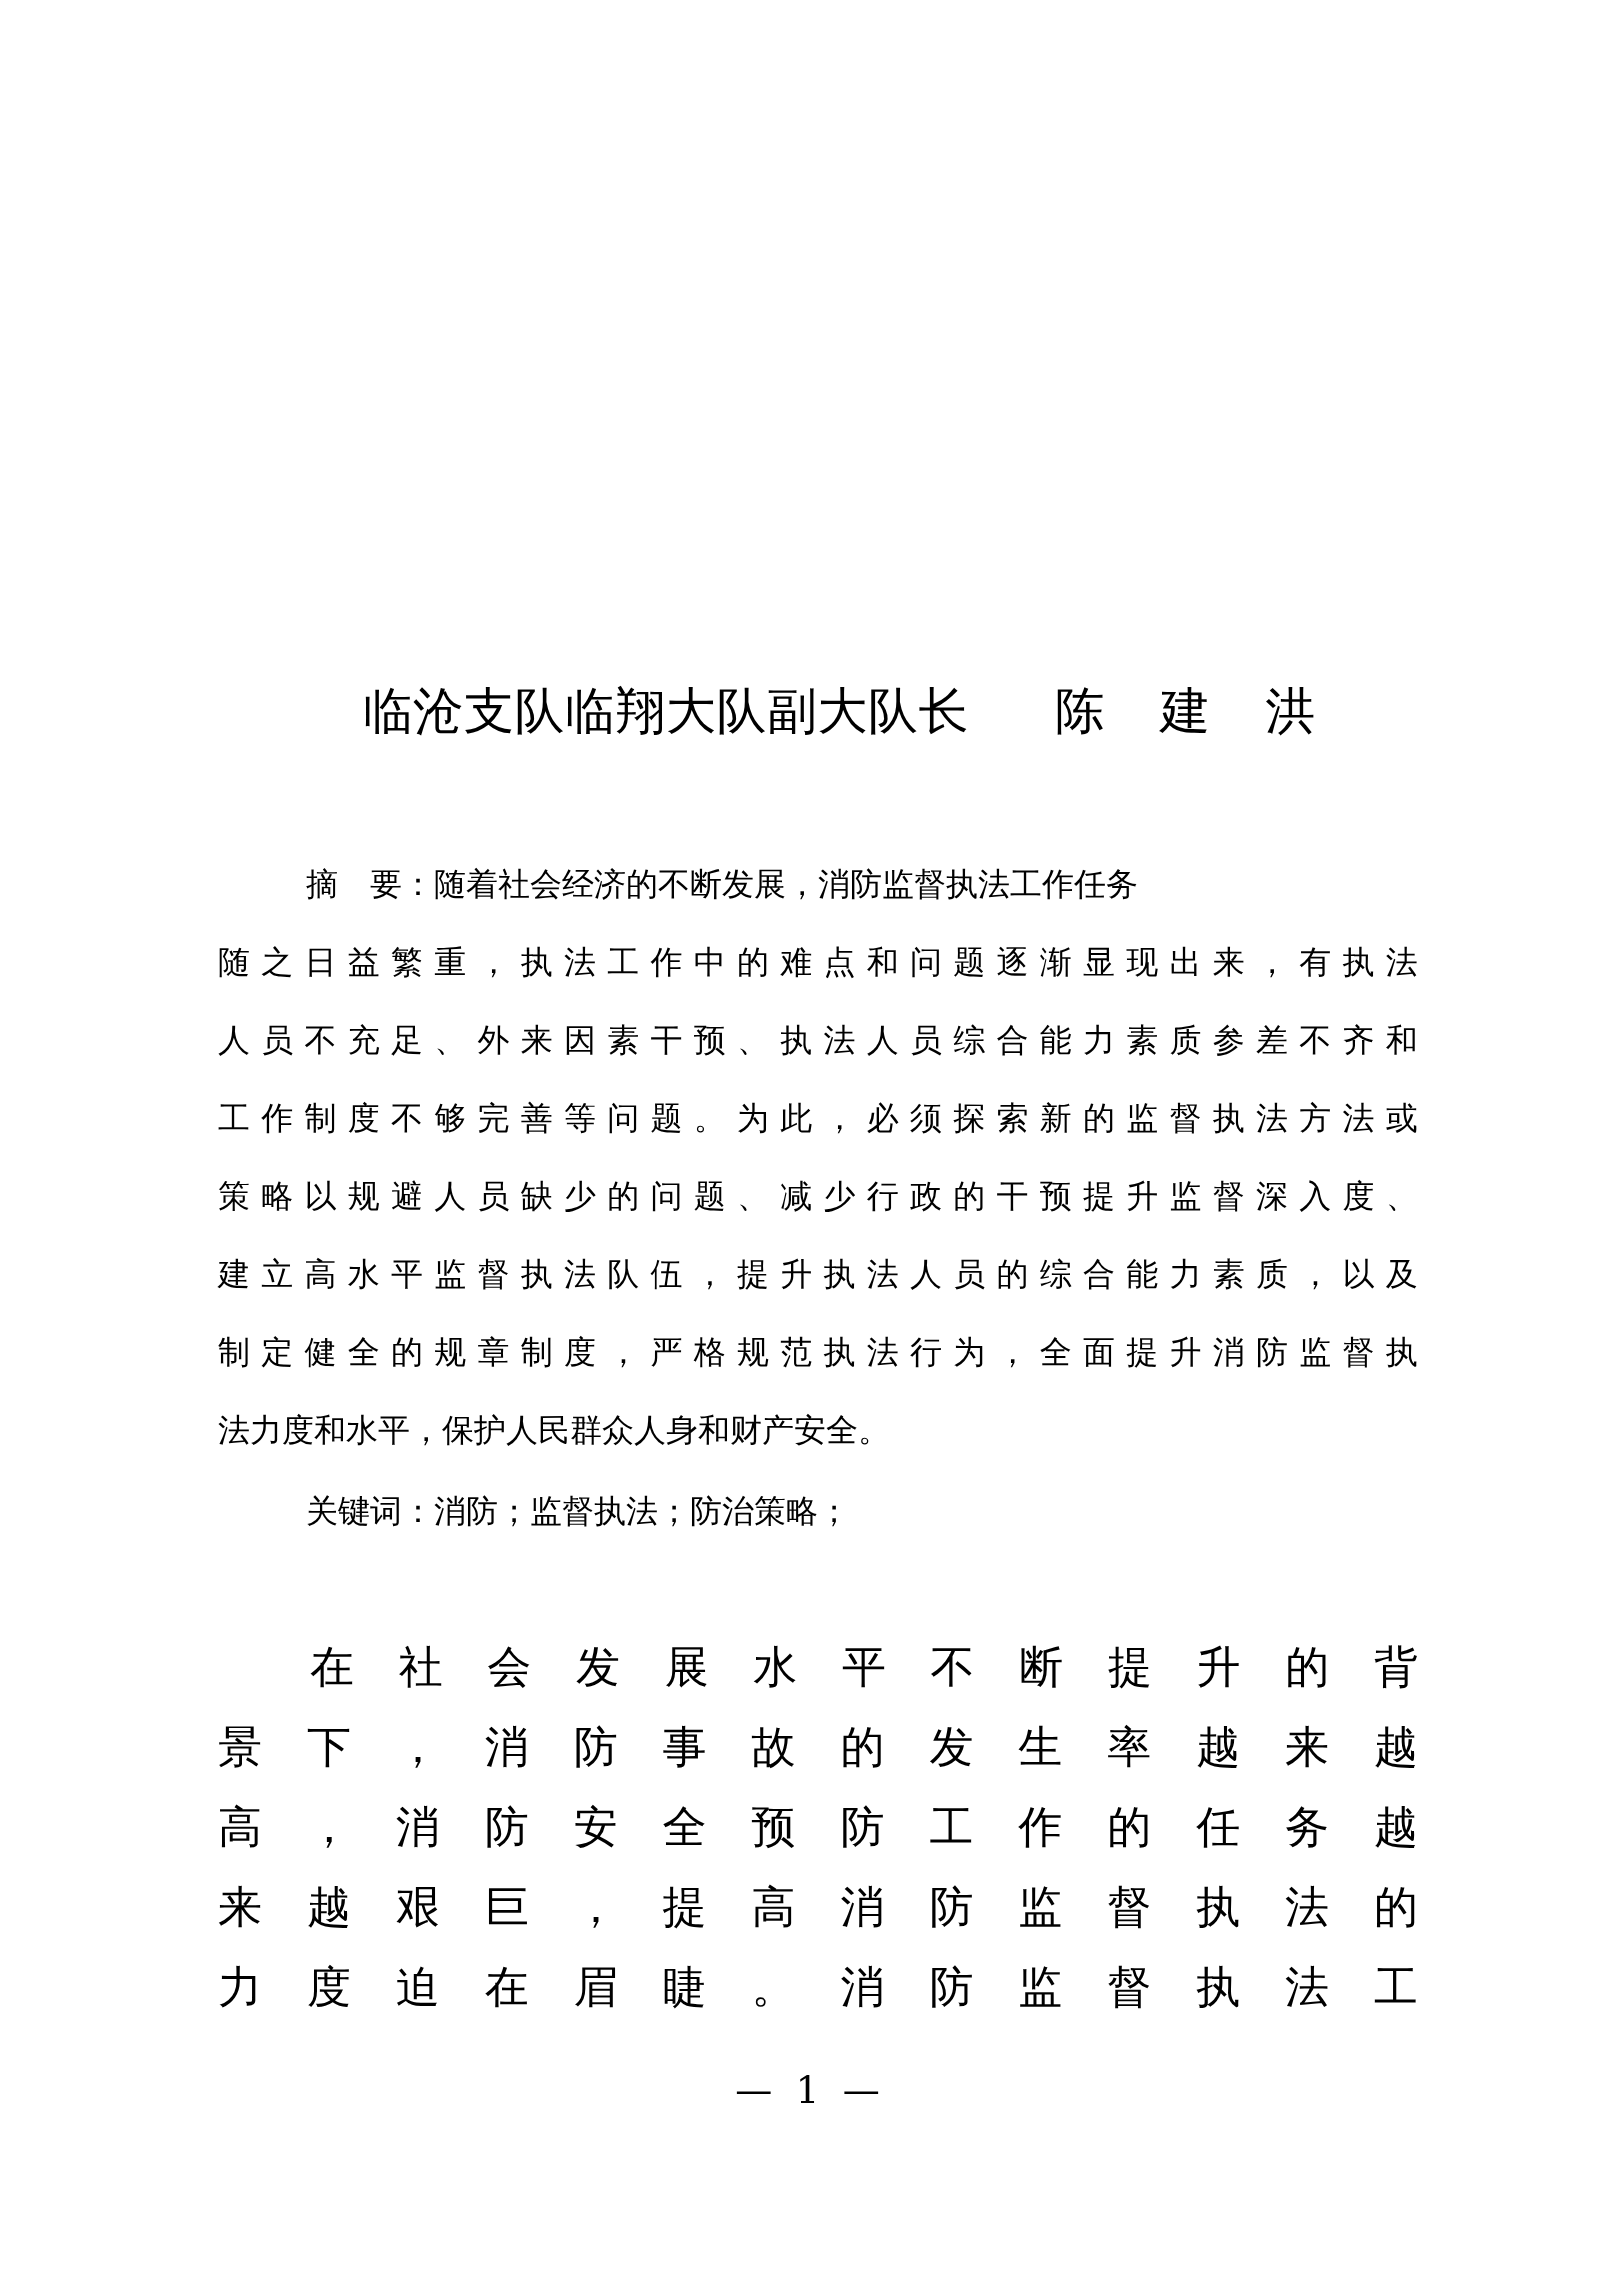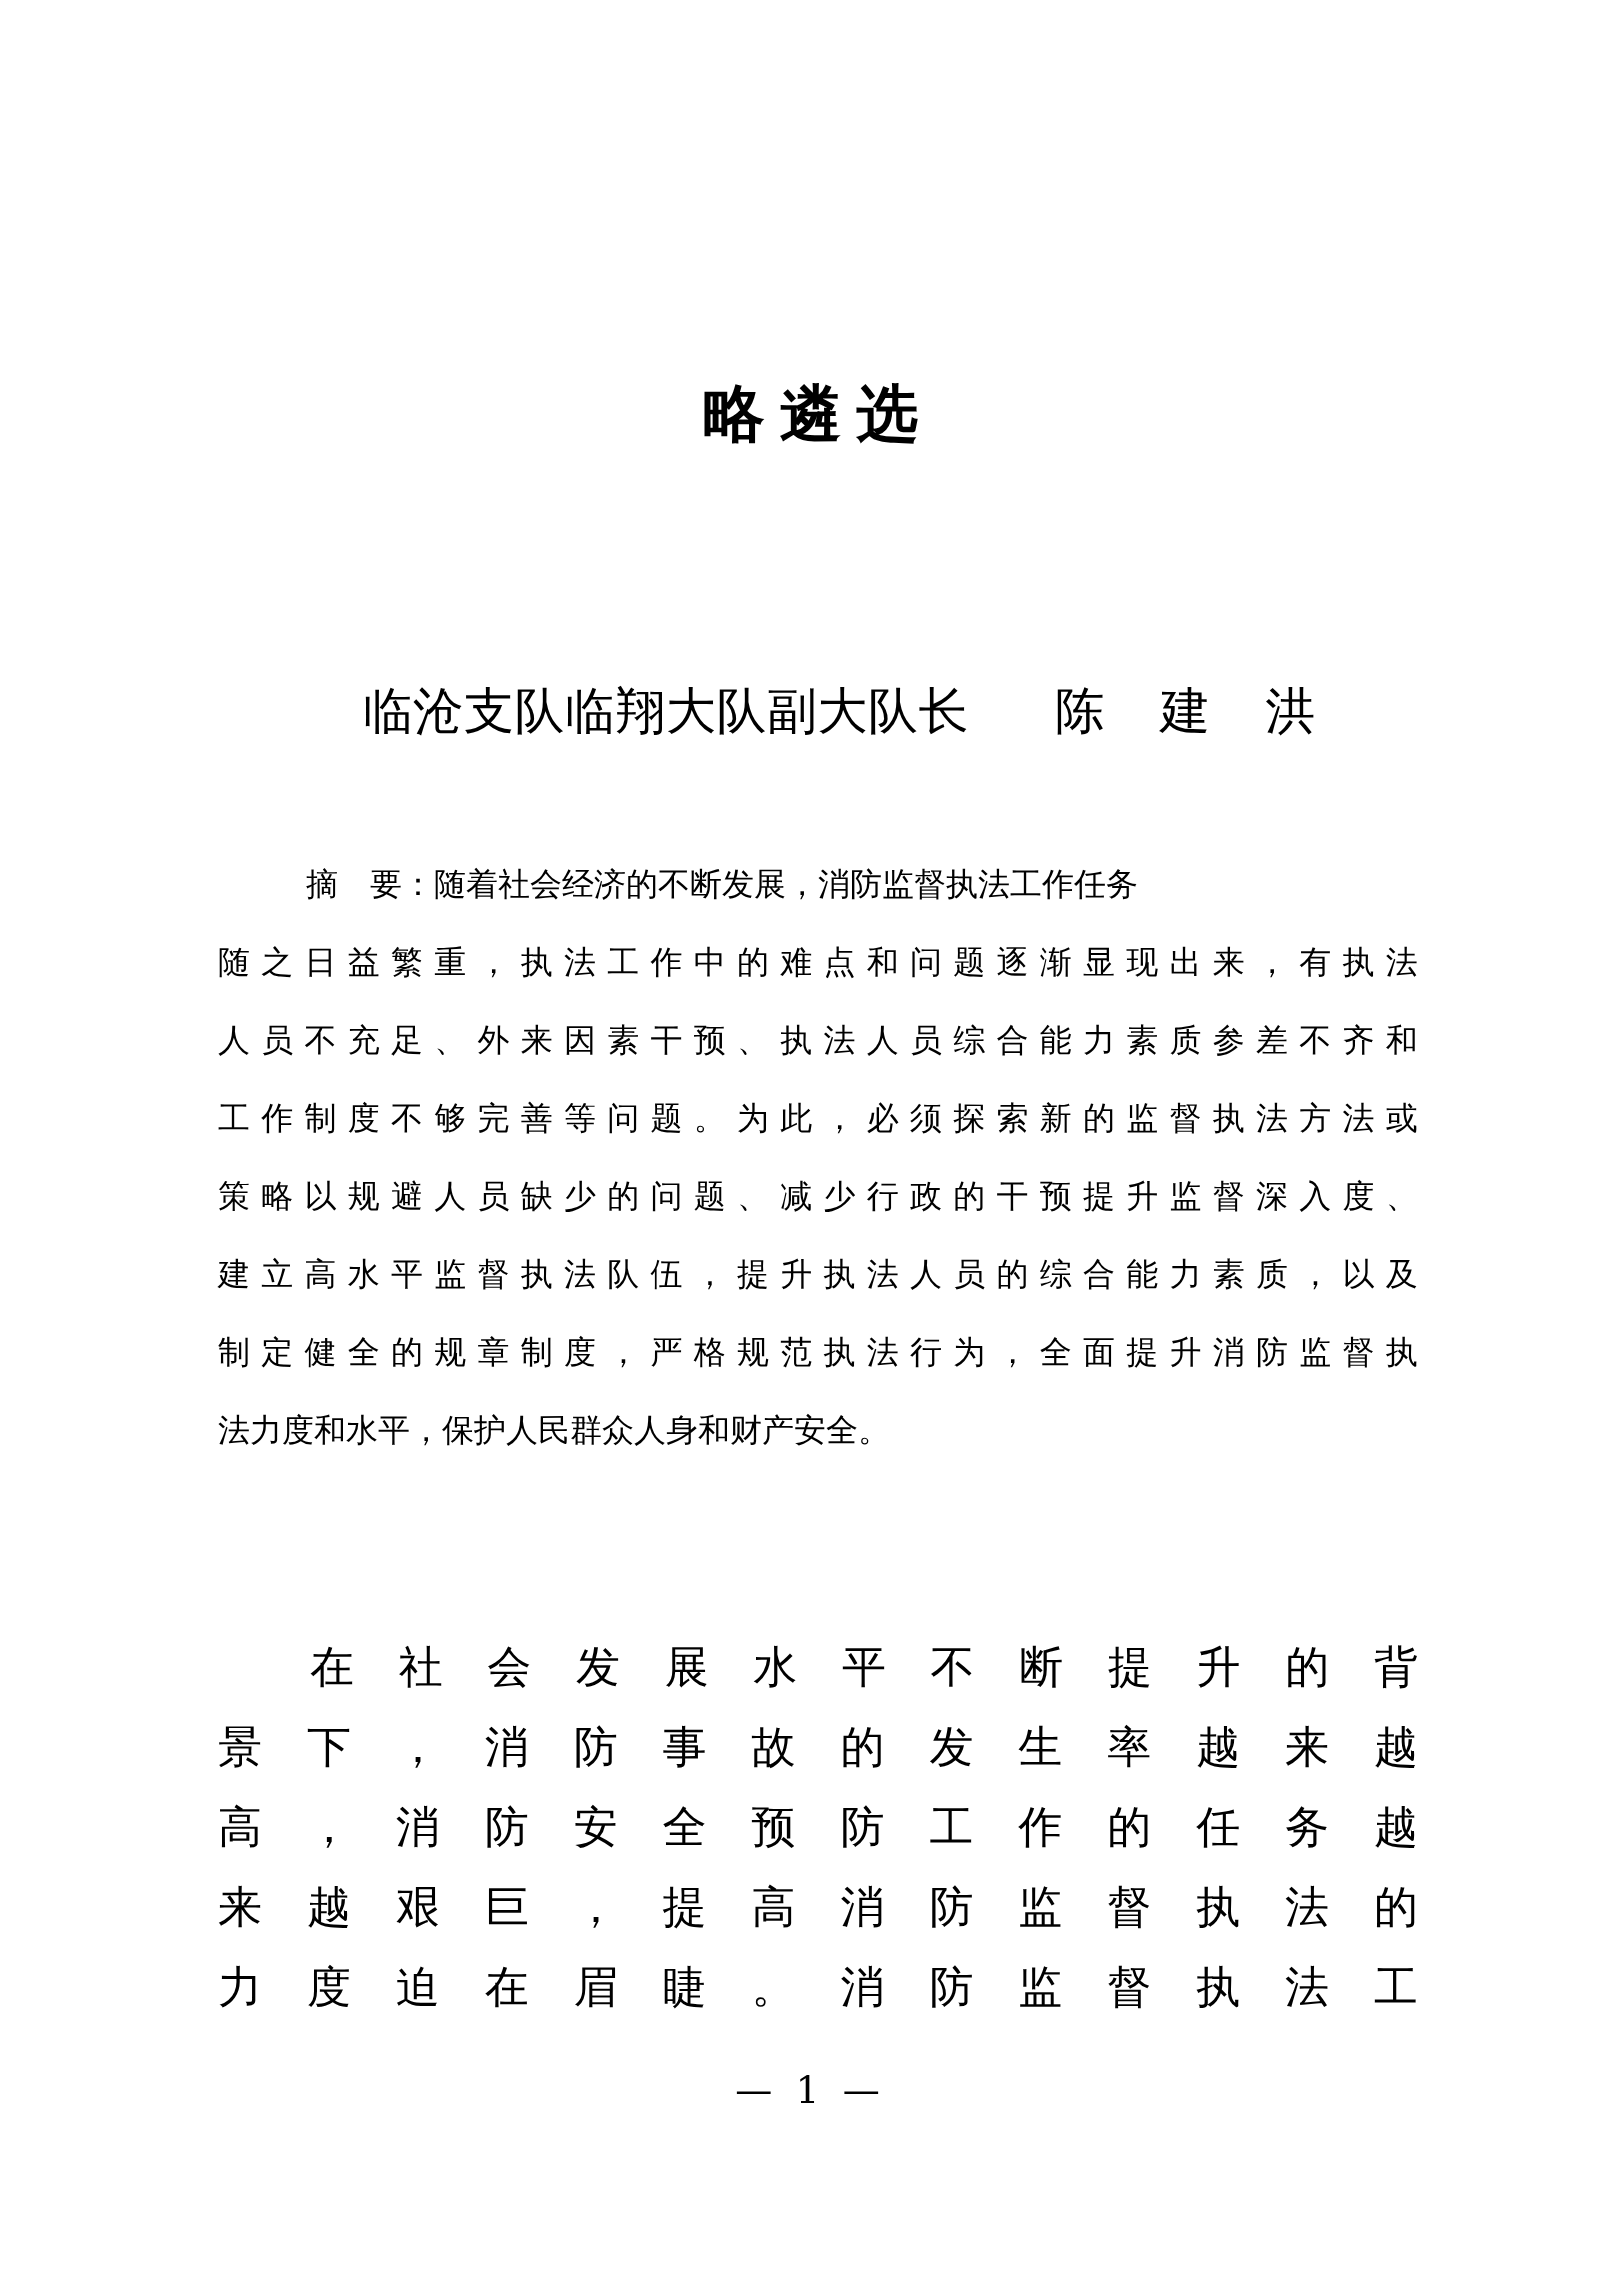--- a/index.html
+++ b/index.html
@@ -132,21 +132,20 @@
     letter-spacing: 5.9px;
     font-family: "DejaVu Serif", "Liberation Serif", serif;
   }
 </style>
 </head>
 <body>
 
 <div class="page">
 
   <h1 class="doc-title">
-    <span class="tline">略遴选</span>
   </h1>
 
   <div class="author-line"><span>临沧支队临翔大队副大队长</span><span style="display:inline-block;width:86px"></span><span class="author-name">陈 建 洪</span></div>
 
   <div class="abstract">
     <span class="line" style="text-indent: 88px;">摘　要：随着社会经济的不断发展，消防监督执法工作任务</span>
     <span class="line justify">
         <span class="ch">随</span>
         <span class="ch">之</span>
         <span class="ch">日</span>
@@ -322,20 +321,23 @@
         <span class="ch">升</span>
         <span class="ch">消</span>
         <span class="ch">防</span>
         <span class="ch">监</span>
         <span class="ch">督</span>
         <span class="ch">执</span>
       </span>
     <span class="line">法力度和水平，保护人民群众人身和财产安全。</span>
   </div>
 
+  <div class="keywords">
+    <span class="line">关键词：消防；监督执法；防治策略；</span>
+  </div>
 
   <div class="body-para">
     <span class="line indent justify">
         <span class="ch">在</span>
         <span class="ch">社</span>
         <span class="ch">会</span>
         <span class="ch">发</span>
         <span class="ch">展</span>
         <span class="ch">水</span>
         <span class="ch">平</span>

